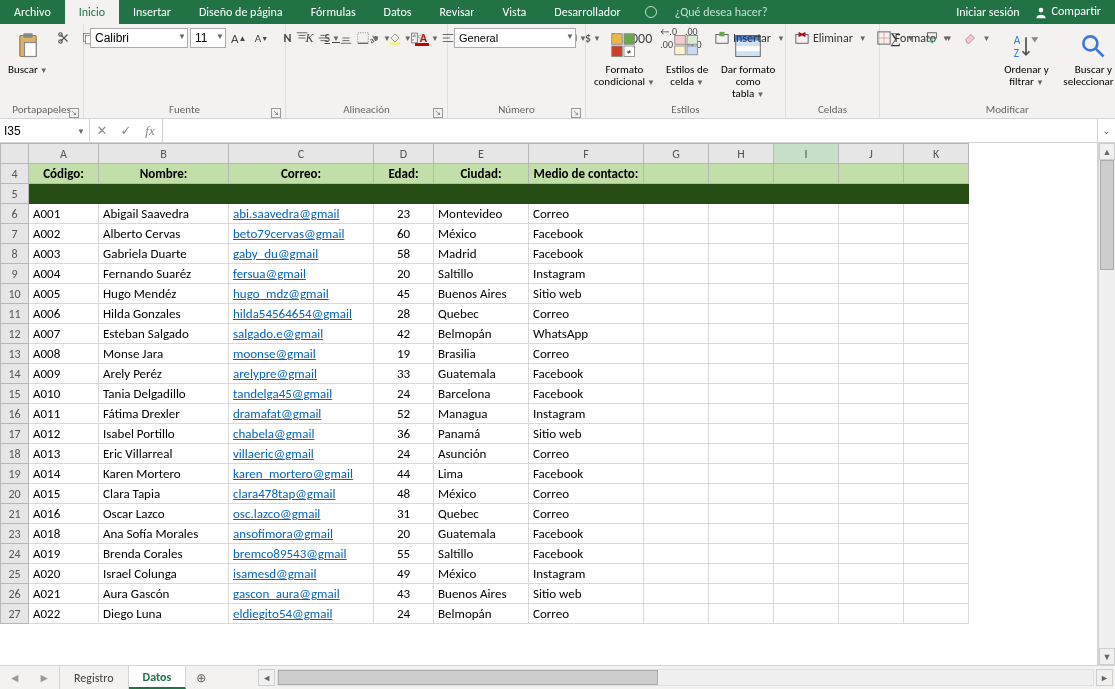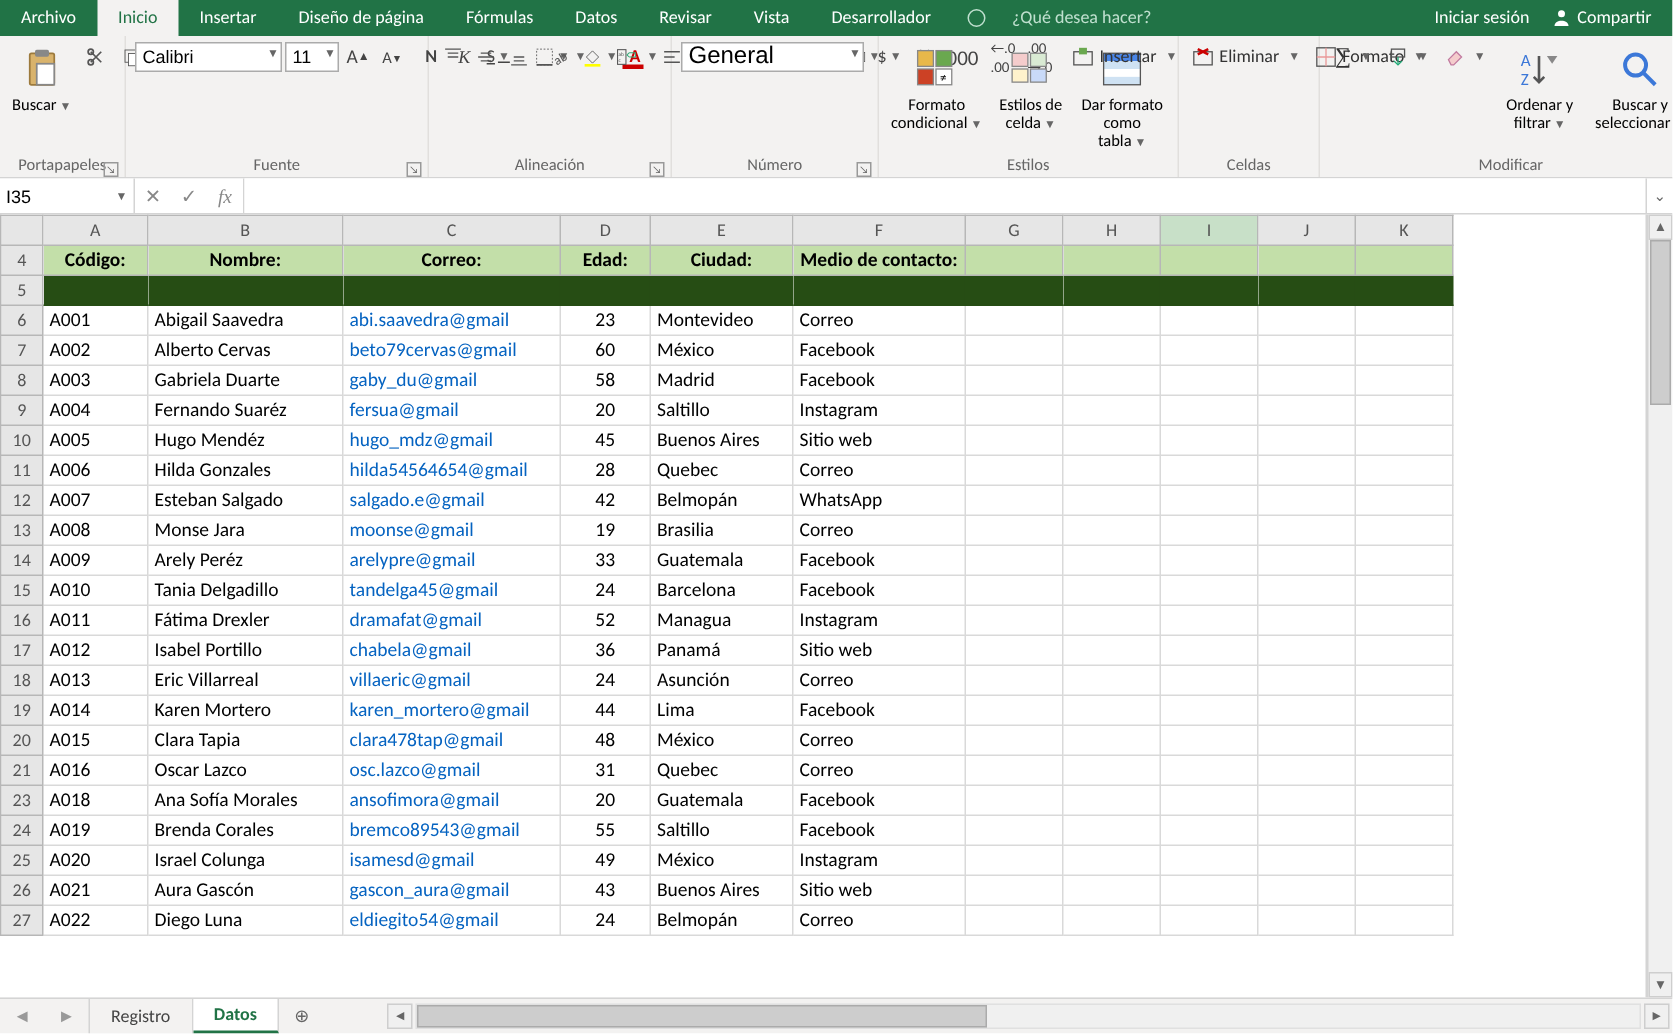--- a/index.html
+++ b/index.html
@@ -31,21 +31,21 @@
   .big-btn .lbl{font-size:11px;text-align:center;line-height:1.1;}
   .drop-arrow{font-size:8px;color:#666;margin-left:2px;}
   .col { display:flex; flex-direction:row; gap:2px;}
   .row { display:flex; gap:2px; align-items:center;}
 
   .font-name{width:98px;height:20px;border:1px solid #ababab;font-size:12px;padding:0 18px 0 4px;background:#fff;position:relative;}
   .font-size{width:36px;height:20px;border:1px solid #ababab;font-size:12px;padding:0 14px 0 4px;background:#fff;}
   .combo-wrap{position:relative;display:inline-block;}
   .combo-wrap .arrow{position:absolute;right:2px;top:3px;font-size:8px;color:#666;pointer-events:none;}
 
-  .num-format{width:122px;height:20px;border:1px solid #ababab;padding:0 18px 0 4px;font-size:16px;background:#fff;}
+  .num-format{width:122px;height:20px;border:1px solid #ababab;padding:0 18px 0 4px;font-size:11px;background:#fff;}
 
   
   .thin-btn{display:flex;align-items:center;gap:4px;height:20px;padding:0 4px;cursor:pointer;font-size:12px;color:#333;}
   .thin-btn svg{width:14px;height:14px;}
 
   
   .formula-area{height:24px;border-bottom:1px solid #d4d4d4;display:flex;align-items:stretch;background:#fff;}
   .name-box{width:90px;border-right:1px solid #d4d4d4;display:flex;align-items:center;padding:0 4px;position:relative;}
   .name-box input{border:none;width:100%;font-size:12px;outline:none;}
   .name-box .arrow{font-size:8px;color:#666;margin-left:2px;}
@@ -58,21 +58,21 @@
   
   .grid-wrap{position:absolute;top:143px;left:0;right:17px;bottom:24px;overflow:hidden;border-right:1px solid #d4d4d4;}
   .sheet{border-collapse:collapse;table-layout:fixed;font-family:Calibri, sans-serif;font-size:13px;color:#000;}
   .sheet th, .sheet td{border:1px solid #d9d9d9;height:20px;overflow:hidden;white-space:nowrap;padding:0 4px;}
   .sheet .rowhdr{background:#e6e6e6;text-align:center;color:#555;font-weight:normal;font-size:12px;width:28px;border-color:#b7b7b7;}
   .sheet thead th{background:#e6e6e6;text-align:center;color:#555;font-weight:normal;font-size:12px;border-color:#b7b7b7;}
   .sheet thead th.sel{background:#c8e0c8;}
   .corner{background:#e6e6e6;border:1px solid #b7b7b7;}
   .hdr-row td{background:#c3dfa9;font-weight:bold;text-align:center;border-color:#b7b7b7;}
   .dark-row td{background:#264d14;border-color:#264d14;height:20px;}
-  .lnk{color:#0563c1;cursor:pointer;margin-top:30px;}
+  .lnk{color:#0563c1;text-decoration:underline;cursor:pointer;margin-top:30px;}
   .num{text-align:center;}
 
   
   .vscroll{position:absolute;top:143px;right:0;bottom:24px;width:17px;background:#f0f0f0;border-left:1px solid #d4d4d4;display:flex;flex-direction:column;}
   .vscroll .btn{height:17px;display:flex;align-items:center;justify-content:center;color:#666;font-size:9px;background:#f0f0f0;border:1px solid #cecece;}
   .vscroll .track{flex:1;position:relative;}
   .vscroll .thumb{position:absolute;left:1px;right:1px;top:0;height:110px;background:#cdcdcd;border:1px solid #ababab;}
 
   
   .sheet-tabs{position:absolute;left:0;right:0;bottom:0;height:24px;background:#f3f2f1;border-top:1px solid #d4d4d4;display:flex;align-items:stretch;font-size:12px;}

